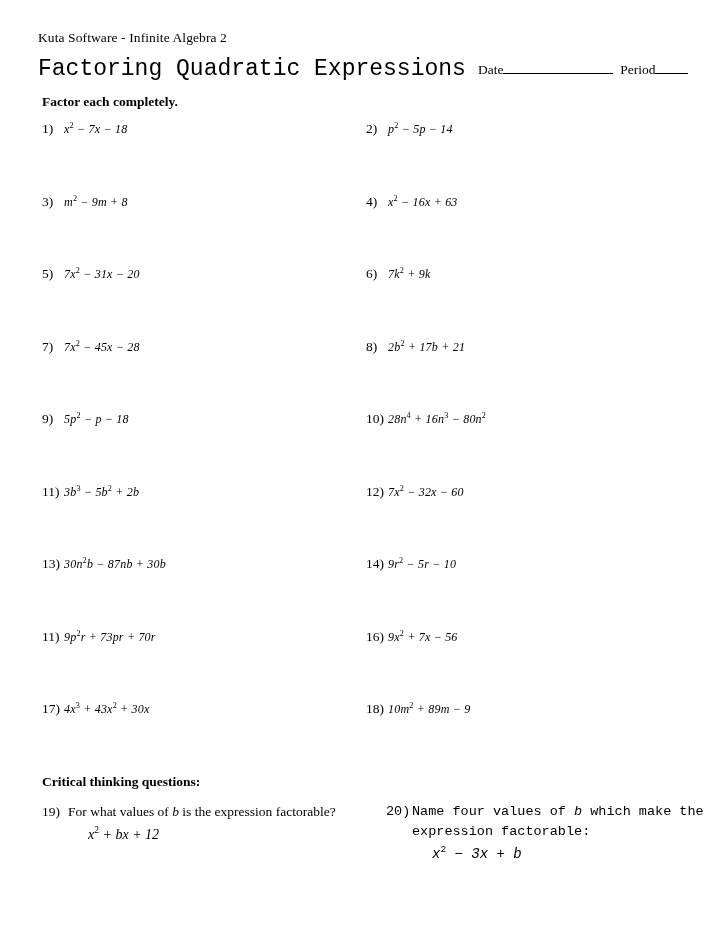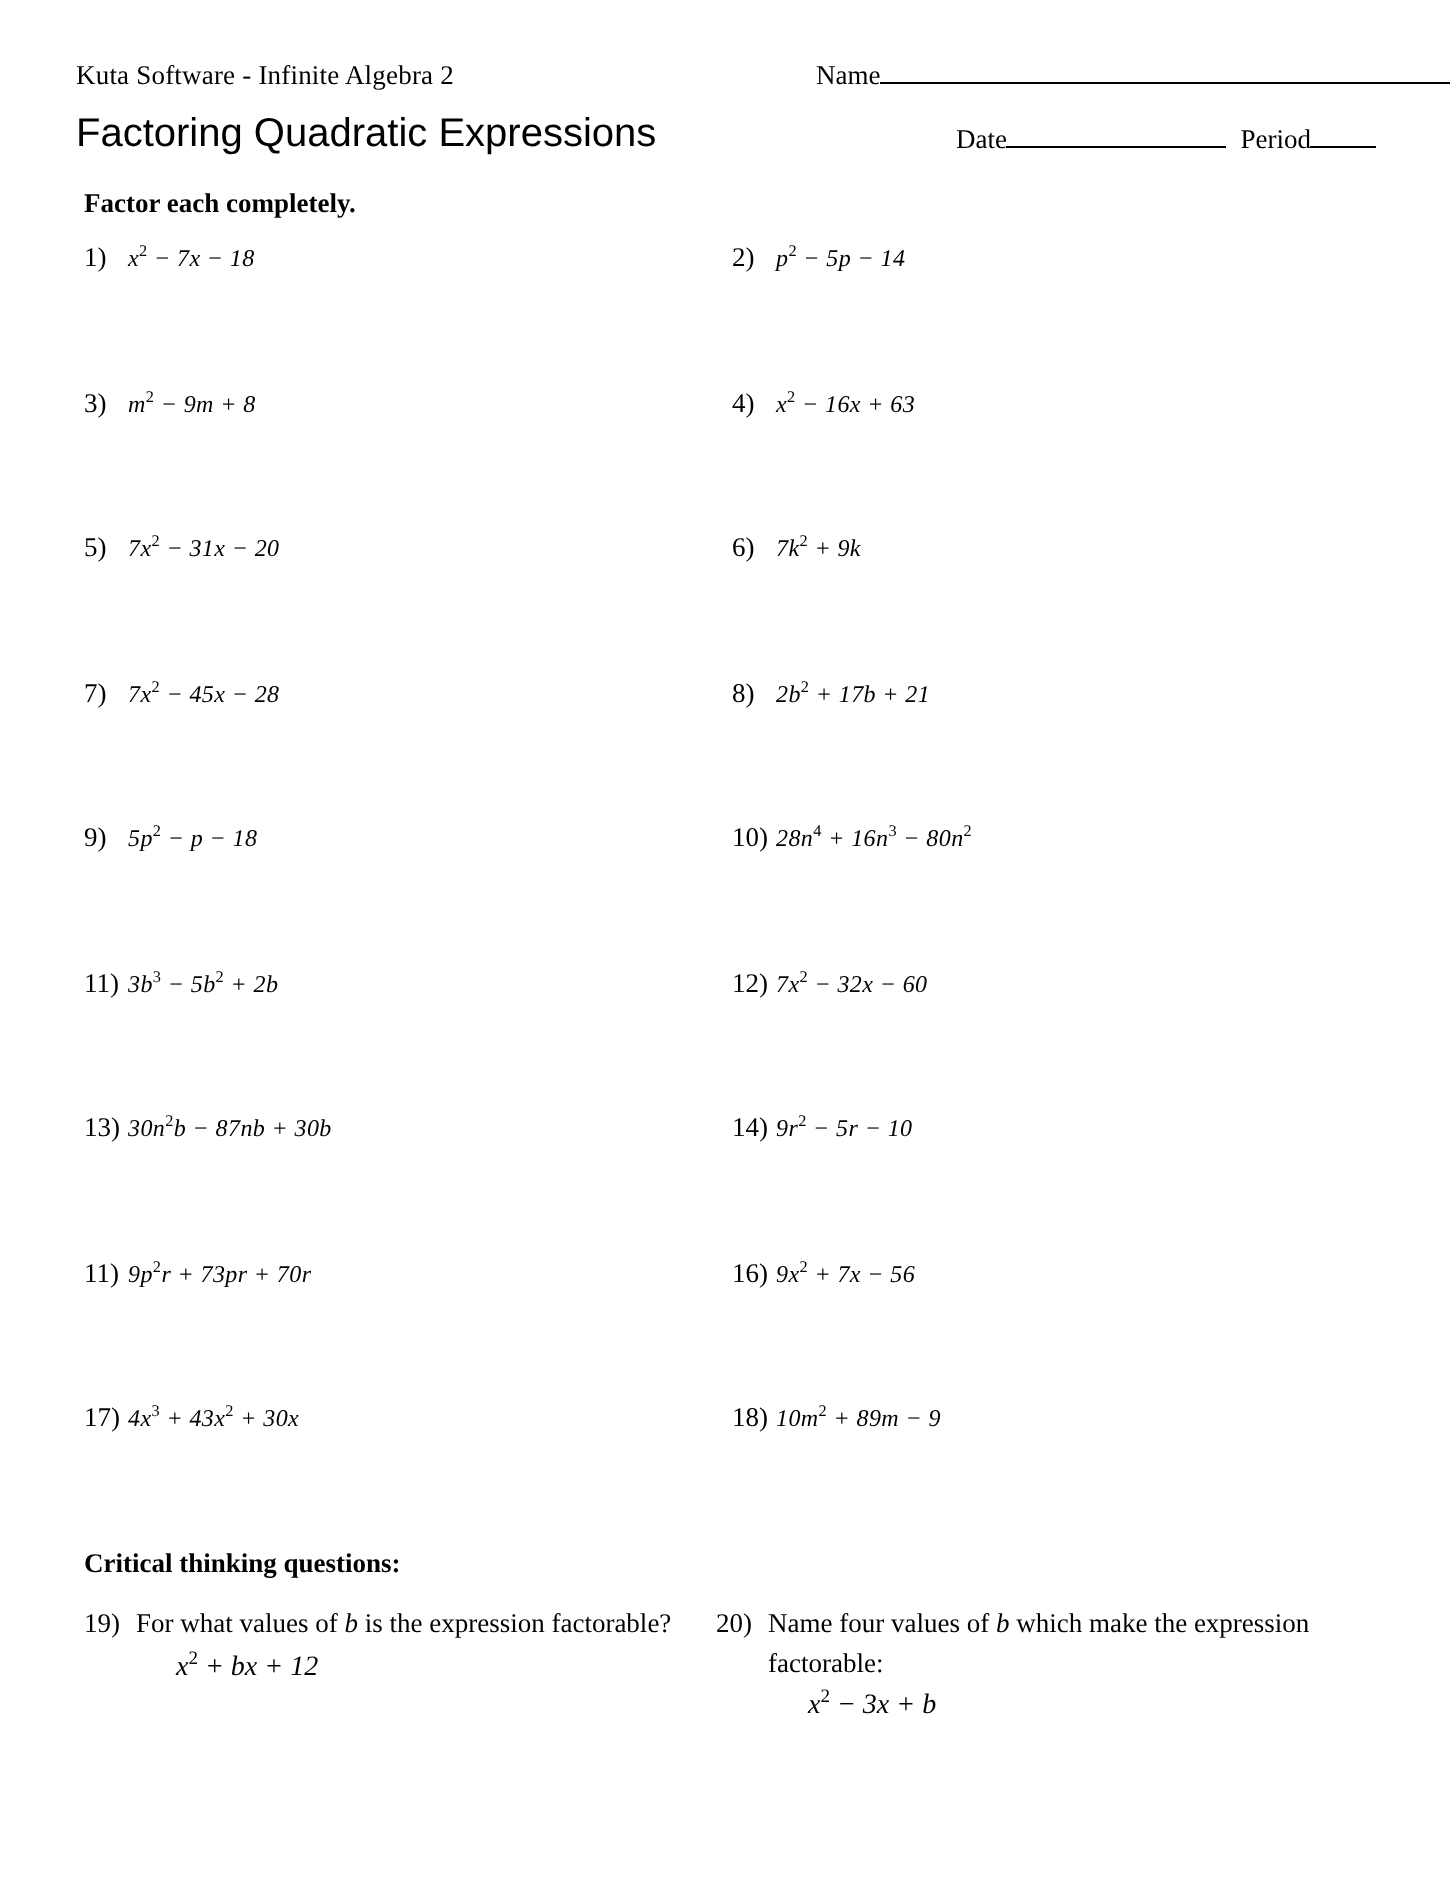--- a/index.html
+++ b/index.html
@@ -51,22 +51,22 @@
     vertical-align: baseline;
   }
   .rule-name { width: 285px; }
   .rule-date { width: 110px; }
   .rule-period { width: 33px; }
 
   .title {
     position: absolute;
     top: 26px;
     left: 0px;
-    font-size: 20px;
-    font-family: Liberation Sans, sans-serif;
+    font-size: 23px;
+    font-family: Liberation Mono, monospace;
   }
   .date-row {
     position: absolute;
     top: 32px;
     left: 440px;
     font-size: 13.5px;
     white-space: nowrap;
   }
   .instruction {
     position: absolute;
@@ -122,21 +122,21 @@
     left: 0;
     width: 728px;
   }
   .ctcell {
     position: absolute;
     top: 0;
     font-size: 13.5px;
     line-height: 1.45;
   }
   .ctcell.left { left: 42px; width: 300px; }
-  .ctcell.right { left: 358px; width: 320px; }
+  .ctcell.right { left: 386px; width: 320px; font-family: Liberation Mono, monospace; }
   .ctnum {
     position: absolute;
     left: 0;
     top: 0;
     width: 26px;
     font-size: 13.5px;
   }
   .cttext {
     margin-left: 26px;
     display: block;
@@ -151,23 +151,20 @@
   .ital { font-style: italic; }
 </style>
 </head>
 <body>
 
 <div class="page">
 
   <div class="header">
     <div class="brand-line">Kuta Software - Infinite Algebra 2</div>
 
-    <div class="name-row">
-      <span class="name-label">Name</span><span class="rule rule-name"></span>
-    </div>
 
     <div class="title">Factoring Quadratic Expressions</div>
 
     <div class="date-row">
       <span>Date</span><span class="rule rule-date"></span>&nbsp;&nbsp;<span>Period</span><span class="rule rule-period"></span>
     </div>
   </div>
 
   <div class="instruction">Factor each completely.</div>
 

